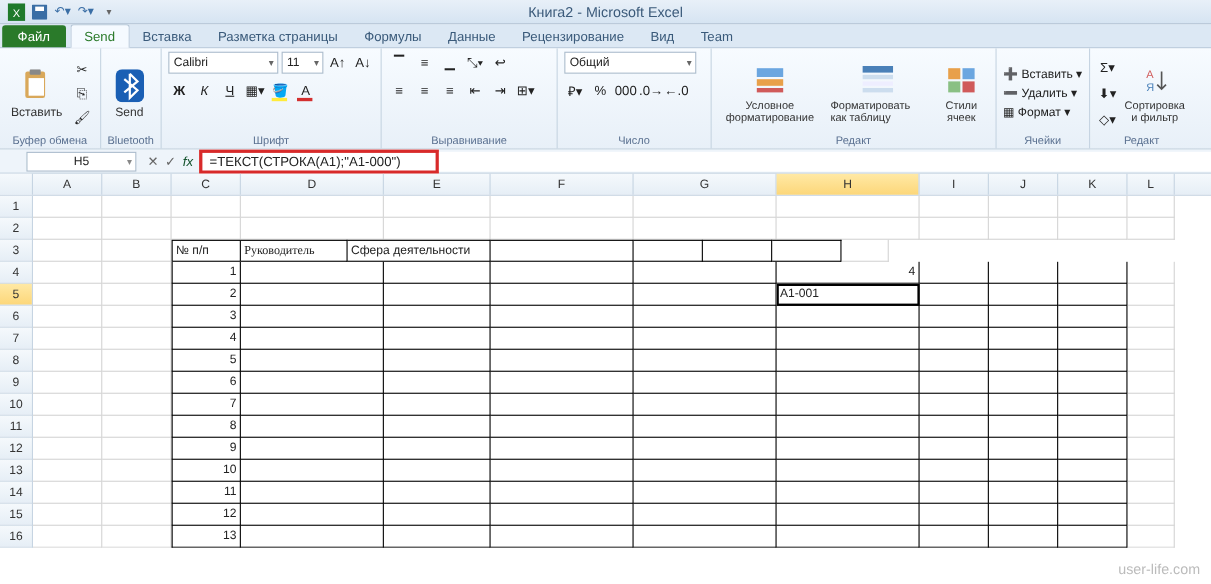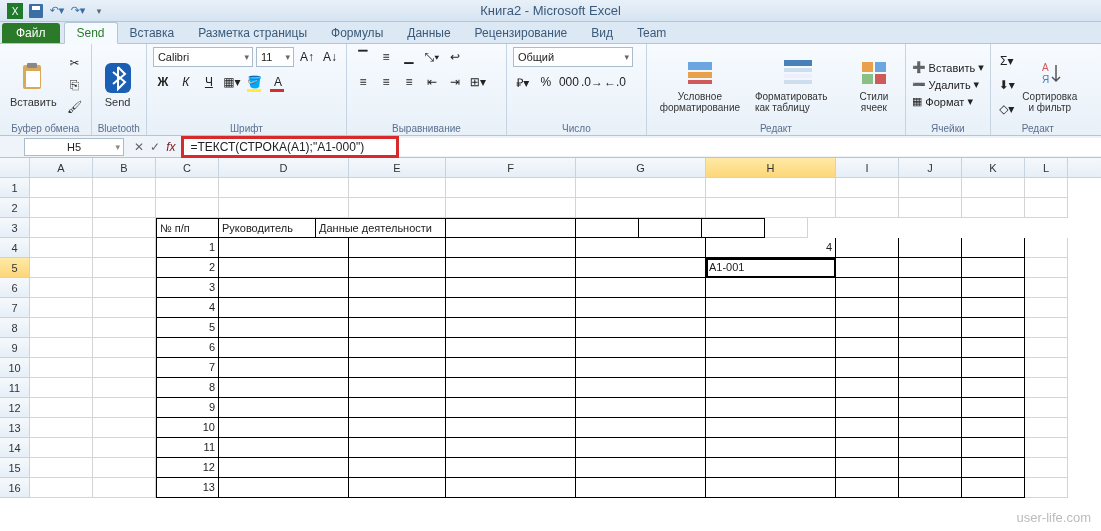--- a/index.html
+++ b/index.html
@@ -21,21 +21,21 @@
 .big-btn .ico{width:32px;height:32px;display:flex;align-items:center;justify-content:center;font-size:22px;}
 .small-col{display:flex;flex-direction:column;gap:2px;}
 .small-btn{width:20px;height:20px;display:flex;align-items:center;justify-content:center;font-size:12px;}
 .font-row{display:flex;align-items:center;gap:3px;}
 .combo{border:1px solid #abc;background:#fff;height:20px;display:flex;align-items:center;padding:0 16px 0 4px;position:relative;font-size:11px;}
 .combo::after{content:"▾";position:absolute;right:3px;font-size:9px;color:#666;}
 .formula-row{height:22px;background:#eef4fa;border-bottom:1px solid #b4c5d6;display:flex;align-items:center;}
 .name-box{width:100px;border:1px solid #abc;background:#fff;height:18px;margin:0 4px 0 24px;display:flex;align-items:center;justify-content:center;font-size:11px;position:relative;}
 .name-box::after{content:"▾";position:absolute;right:3px;font-size:9px;color:#888;}
 .fx-btns{display:flex;gap:6px;color:#666;font-size:12px;margin:0 6px;}
-.fx-label{font-style:italic;color:#7f1d1d;font-size:12px;margin-right:6px;}
+.fx-label{font-style:italic;color:#14532d;font-size:12px;margin-right:6px;}
 .formula-input{flex:0 0 218px;height:22px;border:3px solid #d82a2a;background:#fff;padding:0 6px;font-size:12px;display:flex;align-items:center;}
 .formula-rest{flex:1;height:18px;background:#fff;}
 .grid-area{position:relative;background:#fff;}
 .col-headers{display:flex;height:20px;border-bottom:1px solid #c6d4e2;background:linear-gradient(#f5f9fc,#e6eef6);}
 .corner{width:30px;border-right:1px solid #c6d4e2;background:linear-gradient(#f5f9fc,#e6eef6);}
 .col-h{border-right:1px solid #c6d4e2;text-align:center;font-size:11px;color:#333;line-height:20px;}
 .col-h.active{background:linear-gradient(#ffe9a5,#fcd77a);}
 .sheet-body{overflow:hidden;}
 .row{display:flex;height:20px;}
 .row-h{width:30px;border-right:1px solid #c6d4e2;border-bottom:1px solid #c6d4e2;background:linear-gradient(#f5f9fc,#e6eef6);text-align:center;font-size:11px;line-height:20px;color:#333;}
@@ -303,22 +303,22 @@
         <div class="cell" style="width: 63px;"></div>
         <div class="cell" style="width: 63px;"></div>
         <div class="cell" style="width: 63px;"></div>
         <div class="cell" style="width: 43px;"></div>
       </div>
       <div class="row">
         <div class="row-h">3</div>
         <div class="cell" style="width: 63px;"></div>
         <div class="cell" style="width: 63px;"></div>
         <div class="cell" style="width: 63px; border-width: 1px; border-style: solid; border-color: rgb(0, 0, 0);">№ п/п</div>
-        <div class="cell" style="width: 97px; border-right: 1px solid rgb(0, 0, 0); border-bottom: 1px solid rgb(0, 0, 0); border-top: 1px solid rgb(0, 0, 0);">Руководитель</div>
-        <div class="cell" style="width: 130px; border-right: 1px solid rgb(0, 0, 0); border-bottom: 1px solid rgb(0, 0, 0); border-top: 1px solid rgb(0, 0, 0);">Данные деятельности</div>
+        <div class="cell" style="width: 97px; border-right: 1px solid rgb(0, 0, 0); border-bottom: 1px solid rgb(0, 0, 0); border-top: 1px solid rgb(0, 0, 0); font-family: Liberation Serif, serif;">Руководитель</div>
+        <div class="cell" style="width: 130px; border-right: 1px solid rgb(0, 0, 0); border-bottom: 1px solid rgb(0, 0, 0); border-top: 1px solid rgb(0, 0, 0);">Сфера деятельности</div>
         <div class="cell" style="width: 130px; border-right: 1px solid rgb(0, 0, 0); border-bottom: 1px solid rgb(0, 0, 0); border-top: 1px solid rgb(0, 0, 0);"></div>
         <div class="cell" style="width: 63px; border-right: 1px solid rgb(0, 0, 0); border-bottom: 1px solid rgb(0, 0, 0); border-top: 1px solid rgb(0, 0, 0);"></div>
         <div class="cell" style="width: 63px; border-right: 1px solid rgb(0, 0, 0); border-bottom: 1px solid rgb(0, 0, 0); border-top: 1px solid rgb(0, 0, 0);"></div>
         <div class="cell" style="width: 63px; border-right: 1px solid rgb(0, 0, 0); border-bottom: 1px solid rgb(0, 0, 0); border-top: 1px solid rgb(0, 0, 0);"></div>
         <div class="cell" style="width: 43px;"></div>
       </div>
       <div class="row">
         <div class="row-h">4</div>
         <div class="cell" style="width: 63px;"></div>
         <div class="cell" style="width: 63px;"></div>

